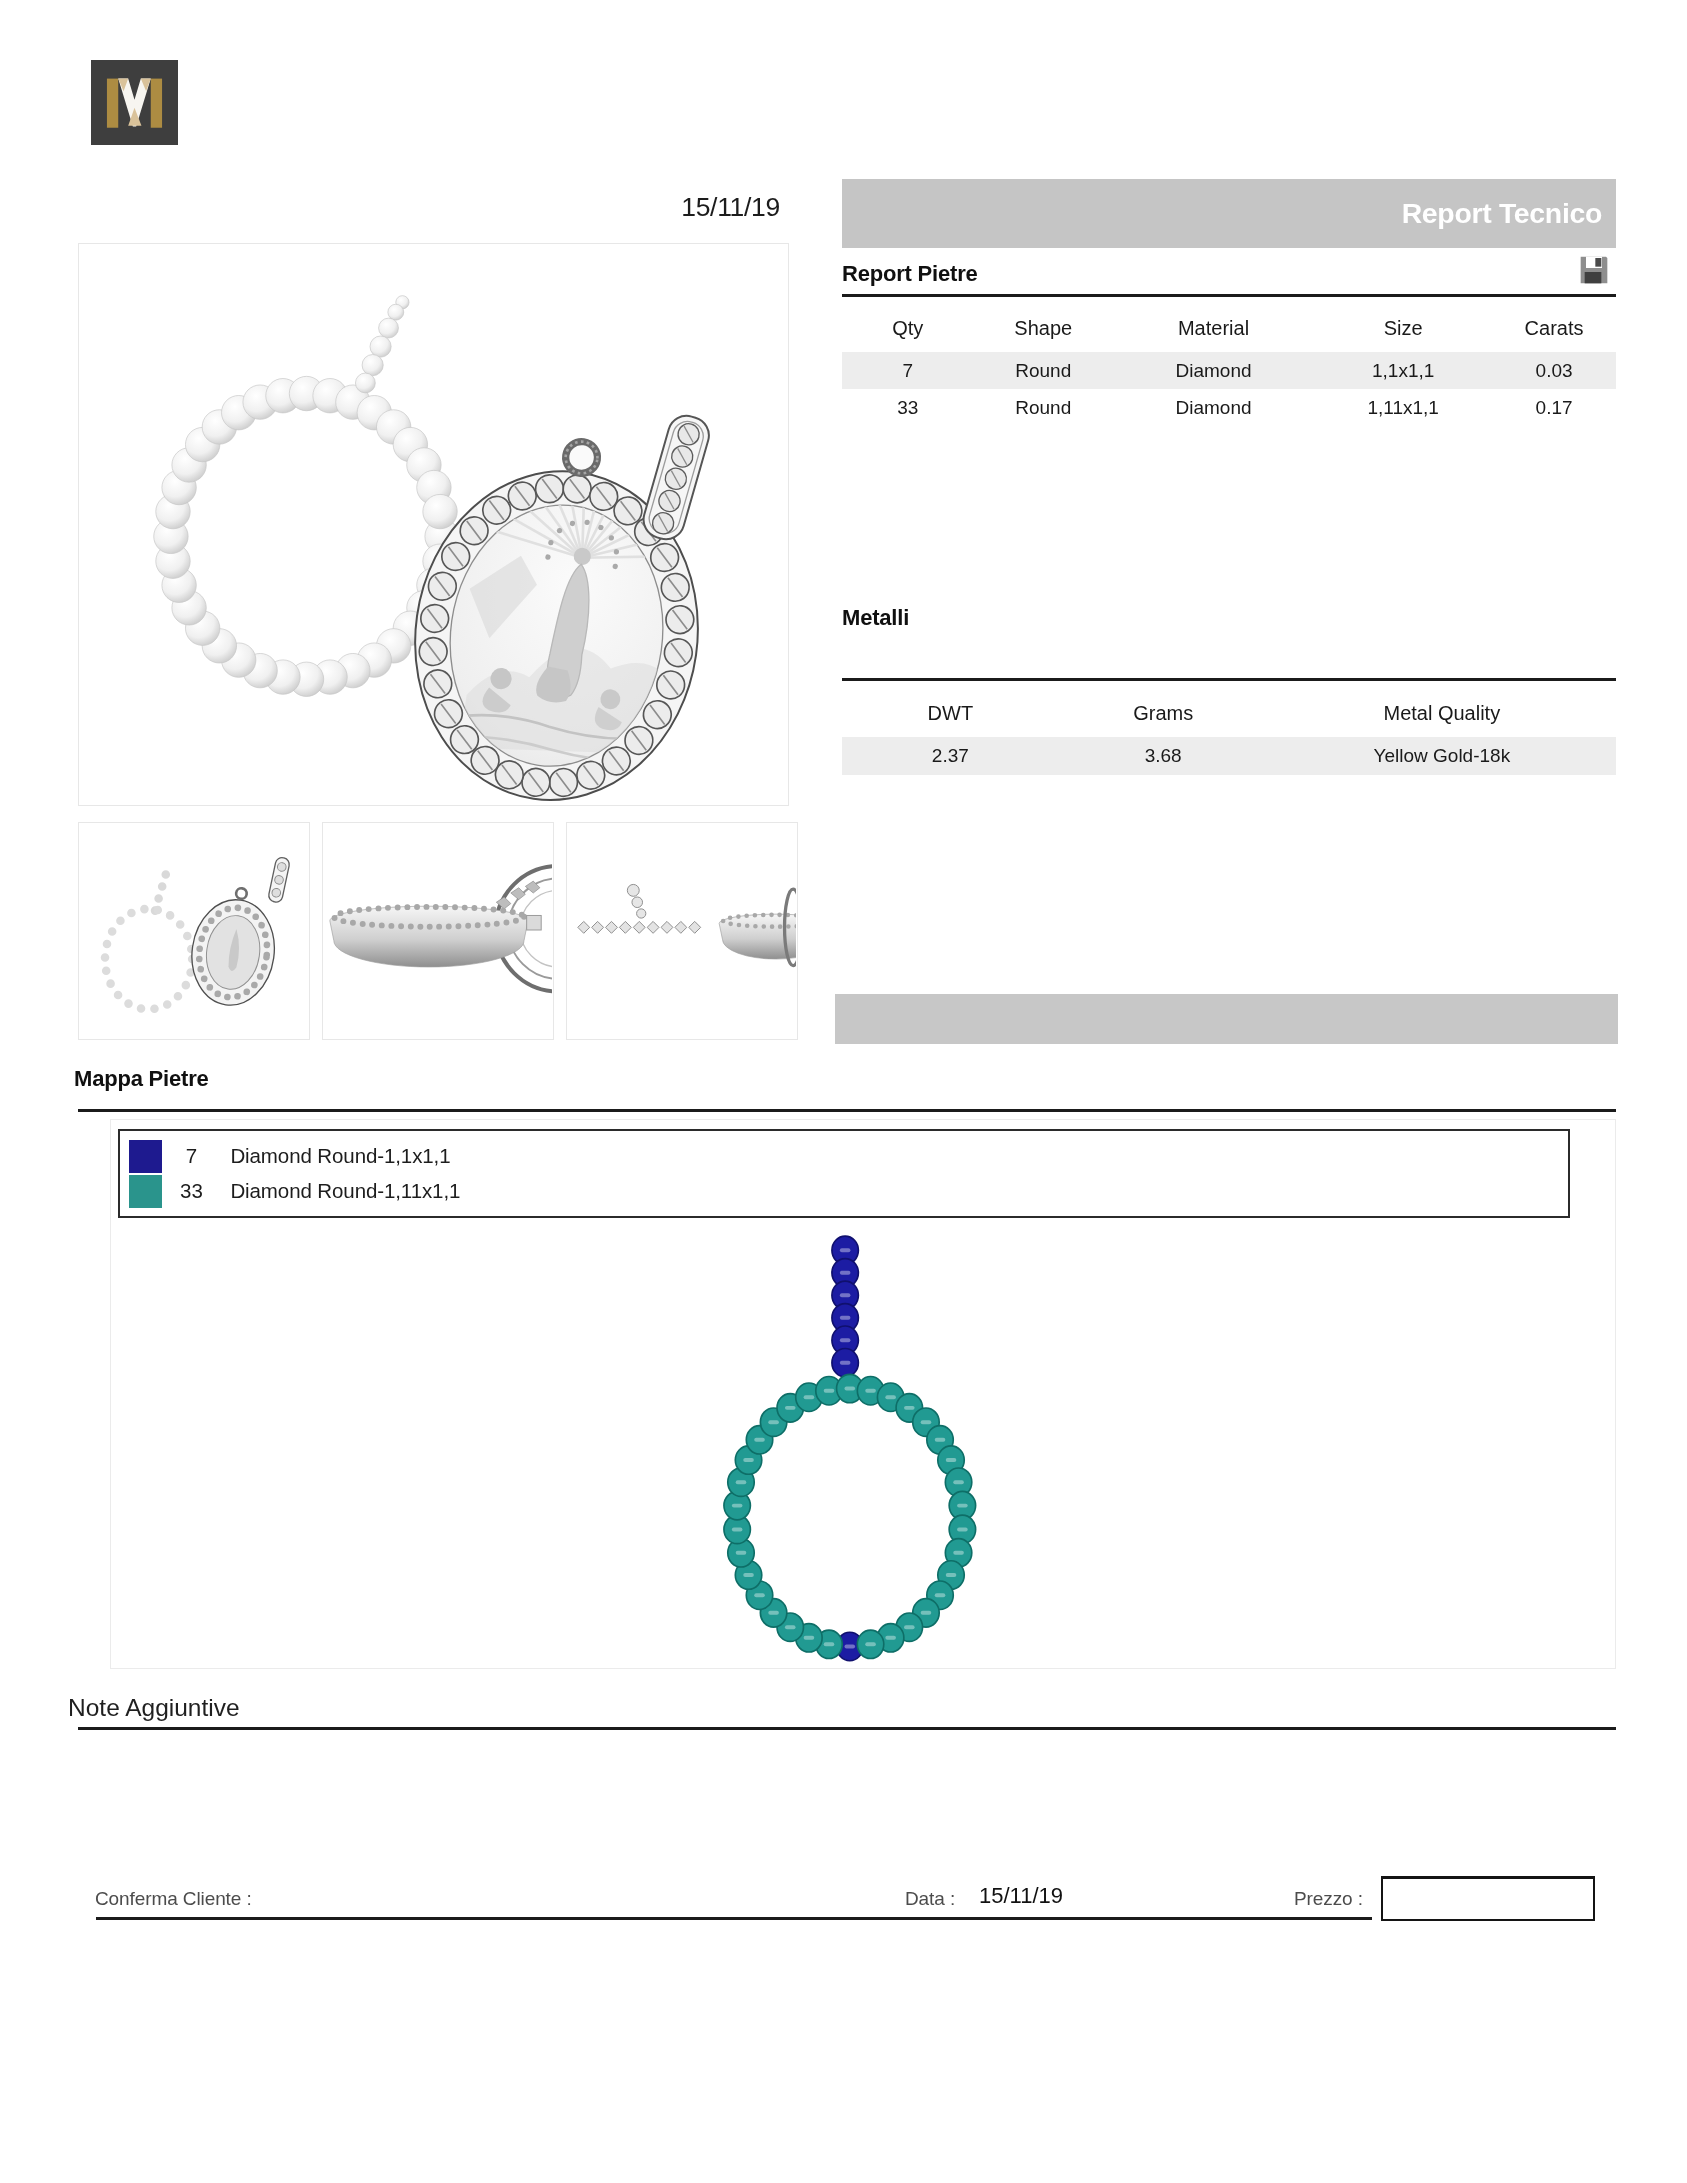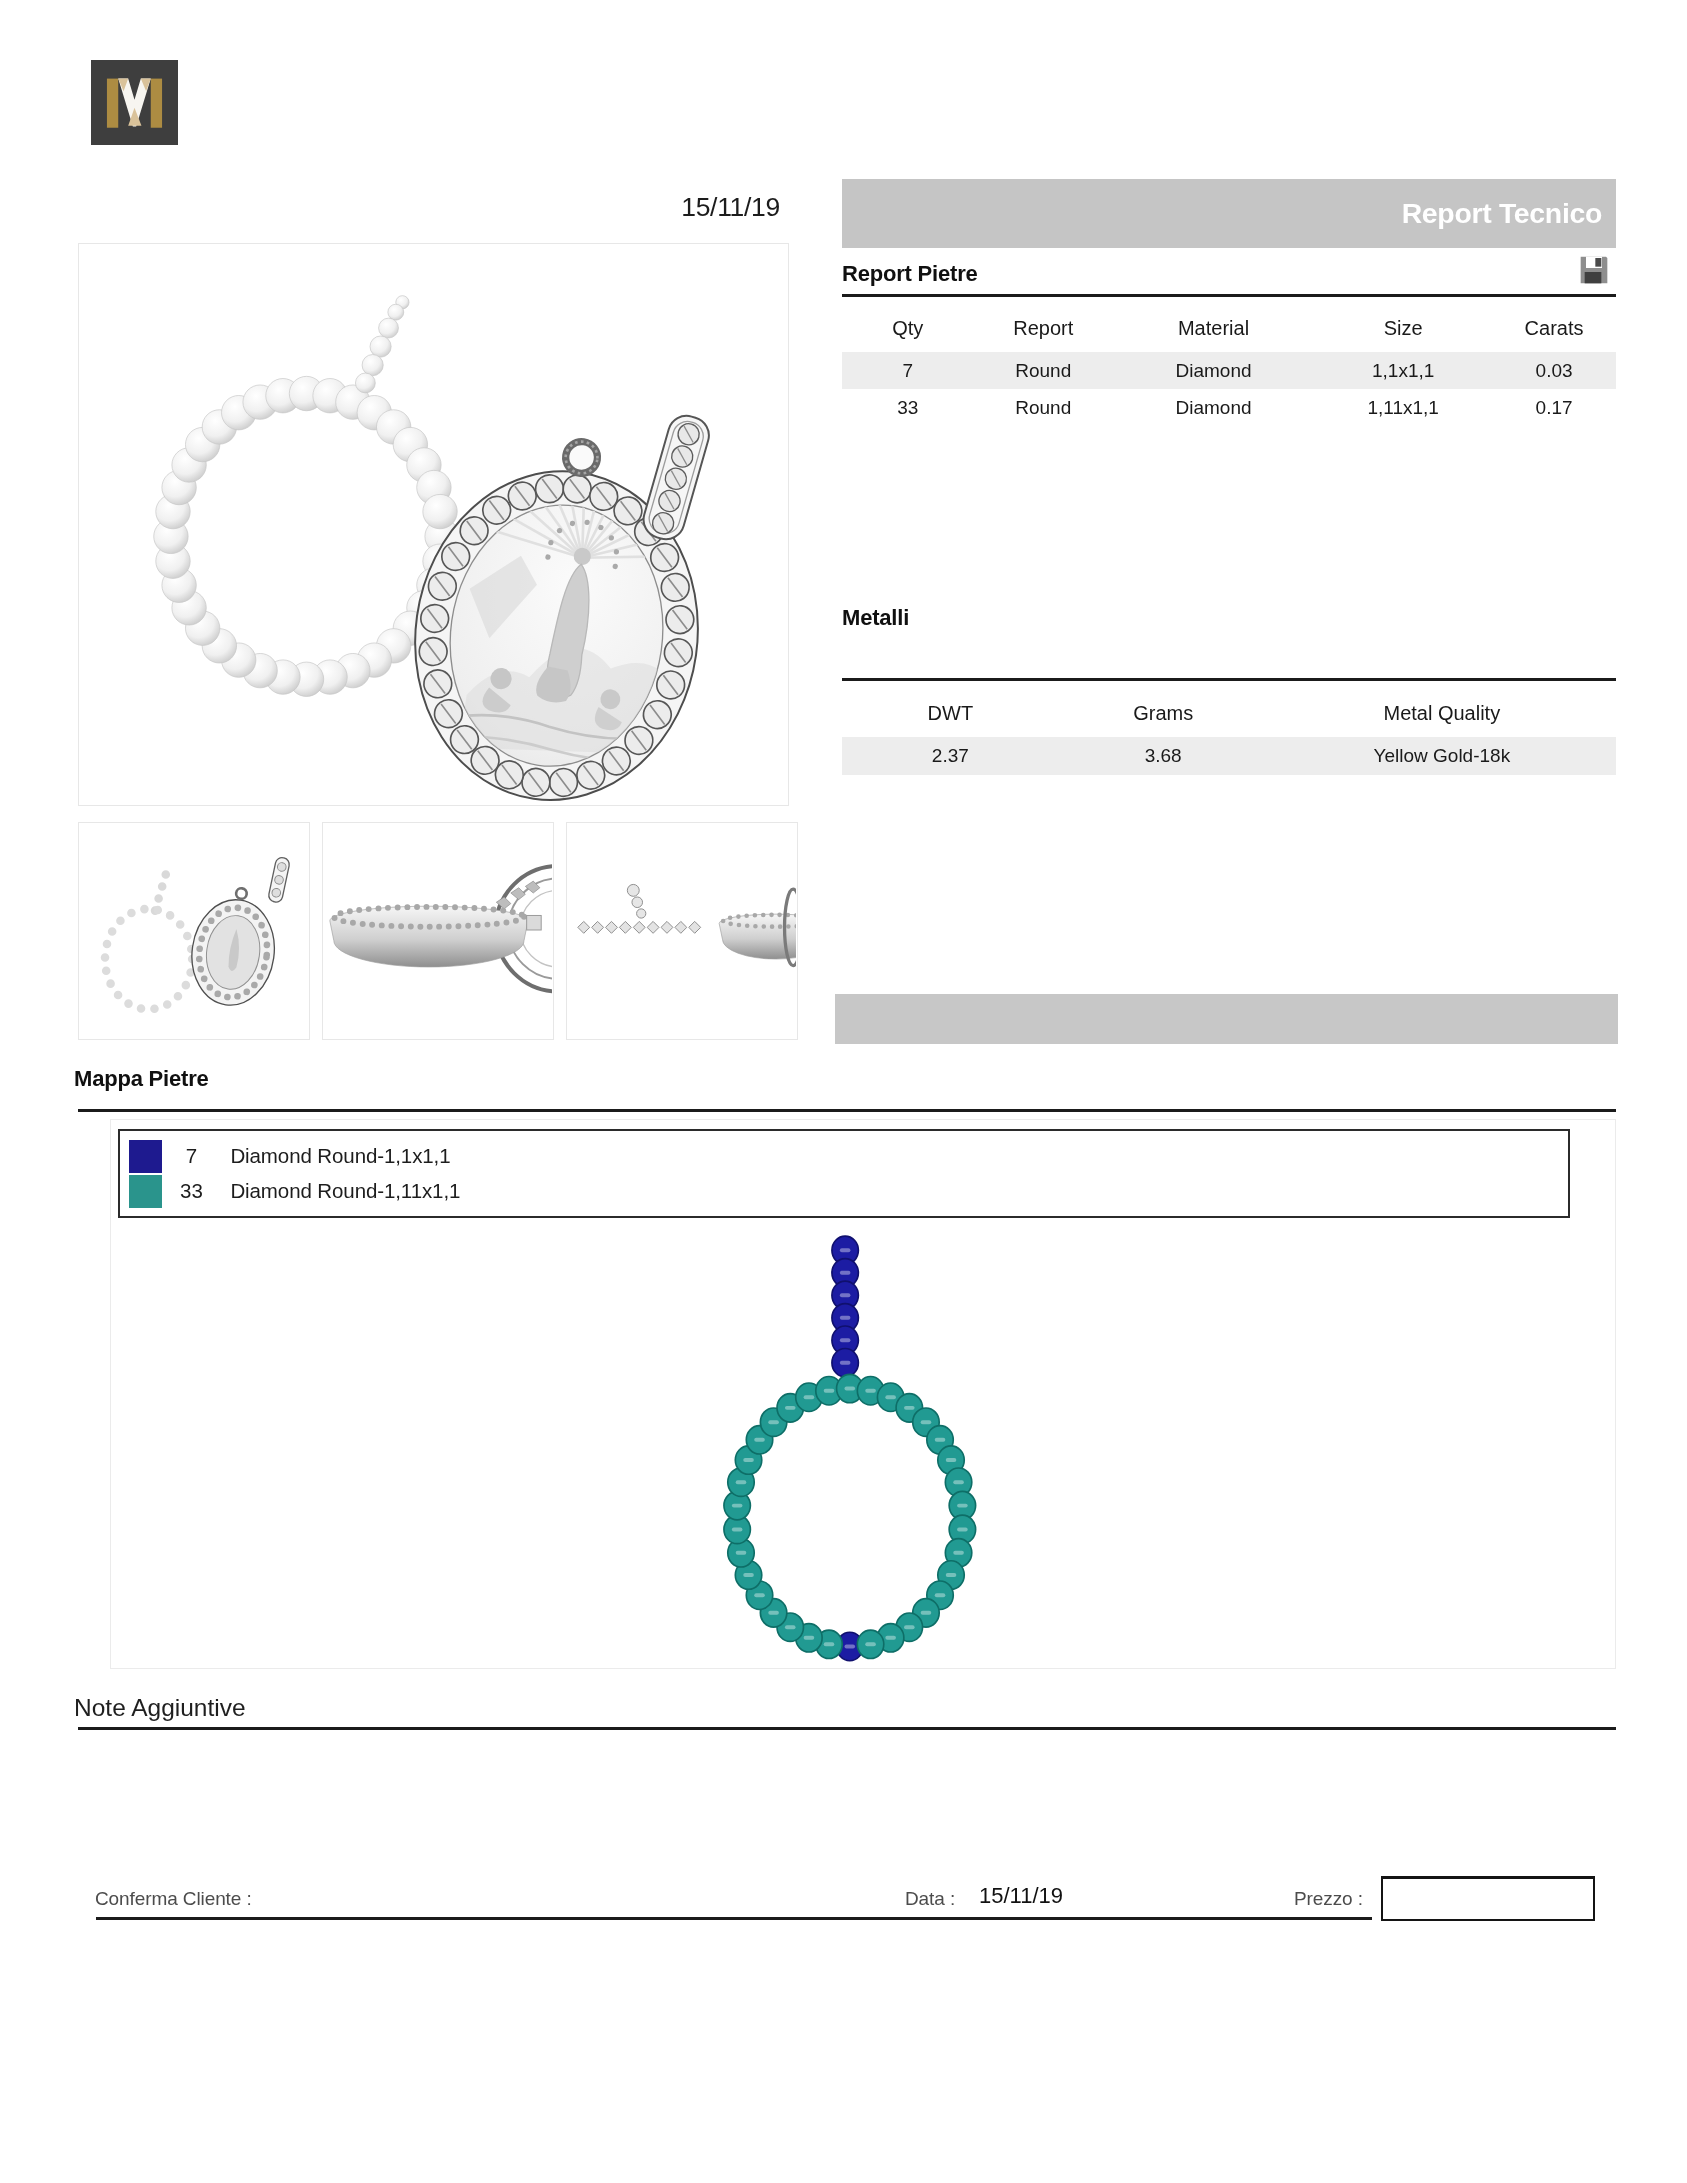--- a/index.html
+++ b/index.html
@@ -67,21 +67,21 @@
       <rect x="12" y="4" width="24" height="17" fill="#ffffff"></rect>
       <rect x="26" y="6" width="9" height="13" fill="#4a4a4a"></rect>
       <rect x="10" y="27" width="25" height="17" fill="#3f3f3f"></rect>
     </svg>
   </div>
   <div class="rule" style="left:842px;top:294px;width:774px;"></div>
 
   <div class="tbl" style="top:304px;">
     <div class="hrow" style="height:48px;">
       <div class="cell" style="width:17%;">Qty</div>
-      <div class="cell" style="width:18%;">Report</div>
+      <div class="cell" style="width:18%;">Shape</div>
       <div class="cell" style="width:26%;">Material</div>
       <div class="cell" style="width:23%;">Size</div>
       <div class="cell" style="width:16%;">Carats</div>
     </div>
     <div class="drow stripe" style="height:37px;">
       <div class="cell" style="width:17%;">7</div>
       <div class="cell" style="width:18%;">Round</div>
       <div class="cell" style="width:26%;">Diamond</div>
       <div class="cell" style="width:23%;">1,1x1,1</div>
       <div class="cell" style="width:16%;">0.03</div>
@@ -460,21 +460,21 @@
       <div class="leg-qty">7</div>
       <div class="leg-label">Diamond Round-1,1x1,1</div>
     </div>
     <div class="leg-row" style="margin-top:1.3px;">
       <div class="leg-swatch" style="background: rgb(42, 148, 140);"></div>
       <div class="leg-qty">33</div>
       <div class="leg-label">Diamond Round-1,11x1,1</div>
     </div>
   </div>
 
-  <div class="abs" style="left:74px;top:1694px;font-size:24.5px;color:#1f1f1f;">Note Aggiuntive</div>
+  <div class="abs" style="left:68px;top:1694px;font-size:24.5px;color:#1f1f1f;">Note Aggiuntive</div>
   <div class="rule" style="left:78px;top:1727px;width:1538px;"></div>
 
   <div class="foot-label" style="left:95px;top:1888px;">Conferma Cliente :</div>
   <div class="foot-label" style="left:905px;top:1888px;">Data :</div>
   <div class="abs" style="left:979px;top:1883px;font-size:22px;color:#111;">15/11/19</div>
   <div class="foot-label" style="left:1294px;top:1888px;">Prezzo :</div>
   <div class="rule" style="left:96px;top:1917px;width:1276px;"></div>
   <div class="abs" id="prezzo-box"></div>
 
 </div>

